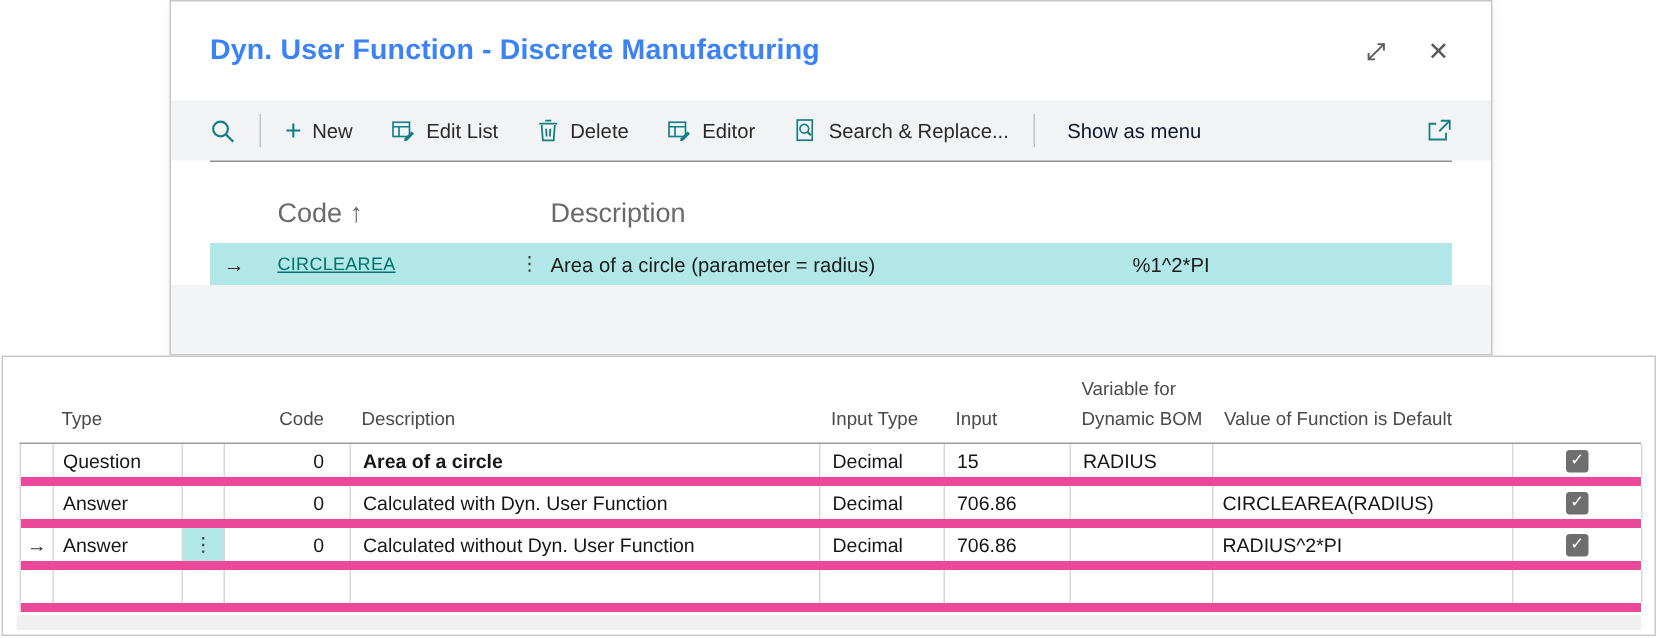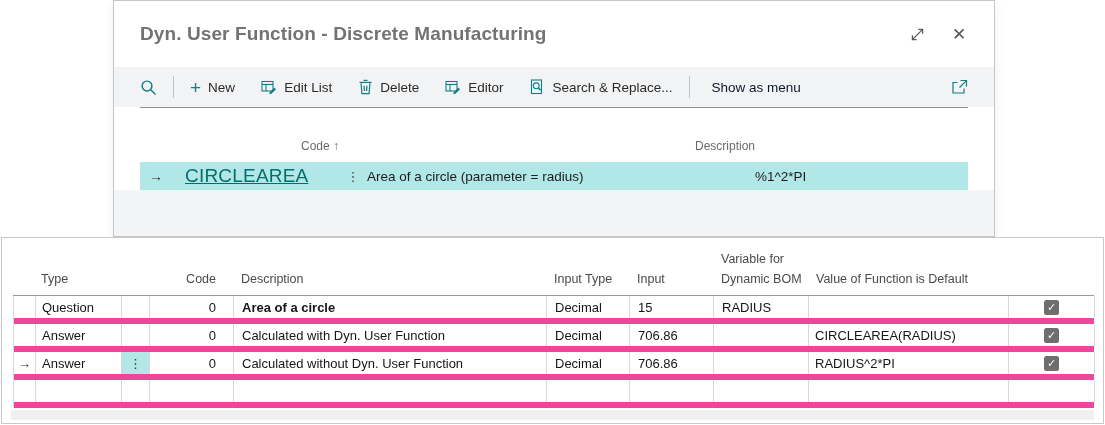--- a/index.html
+++ b/index.html
@@ -3,41 +3,41 @@
 <meta charset="utf-8">
 <style>
   * { margin:0; padding:0; box-sizing:border-box; }
   html,body { width:1105px; height:425px; background:#ffffff; font-family:"Liberation Sans","DejaVu Sans",sans-serif; overflow:hidden; }
   .stage { position:relative; width:1105px; height:425px; background:#fff; }
 
   
   .dialog { position:absolute; left:113px; top:0; width:882px; height:237px; background:#fff;
             border:1px solid #c6c6c6; box-shadow:0 4px 10px rgba(0,0,0,.07); display:flex; flex-direction:column; }
   .dialog-titlebar { height:66px; display:flex; align-items:center; padding:0 26px; flex:0 0 auto; }
-  .dialog-title { font-size:19px; font-weight:600; color:#737373; letter-spacing:.1px; }
+  .dialog-title { font-size:19px; font-weight:600; color:#3b82f6; letter-spacing:.1px; }
   .titlebar-actions { margin-left:auto; display:flex; align-items:center; gap:24px; }
   .win-icon { width:18px; height:18px; display:flex; align-items:center; justify-content:center; color:#5a5a5a; cursor:pointer; }
   .close-glyph { font-size:17px; color:#5a5a5a; line-height:1; }
 
   .dialog-toolbar { height:40px; background:#f2f3f5; display:flex; align-items:center; padding:0 26px; flex:0 0 auto; font-size:13.5px; color:#2b2a29; }
   .tb-btn { display:flex; align-items:center; gap:7px; cursor:pointer; white-space:nowrap; }
   .tb-gap { width:26px; }
   .tb-divider { width:1px; height:22px; background:#c3c3c3; margin:0 16px; }
   .plus-glyph { font-size:19px; font-weight:300; line-height:1; color:#137e84; }
   .tb-menu-label { color:#0f172a; margin-left:6px;text-align:right; }
   .share-btn { margin-left:auto; }
   .toolbar-underline { height:0; border-top:1px solid #8f8f8f; margin:0 26px; flex:0 0 auto; }
 
   .fn-grid { margin:0 26px; flex:0 0 auto; }
   .fn-cols { display:grid; grid-template-columns:32px 167px 28px 388px 1fr; }
-  .fn-header { height:54px; align-items:end; padding-bottom:9px; color:#6a6a6a; font-size:12px;text-align:right; }
+  .fn-header { height:54px; align-items:end; padding-bottom:9px; color:#6a6a6a; font-size:18px; }
   .fn-header .hc-code { padding-left:13px; }
   .fn-row { height:28px; align-items:center; background:#b2e7e8; font-size:13.5px; color:#1c1c1c; }
   .fn-row .arrow-cell { text-align:center; color:#2f2f2f; font-size:14px; }
-  .fn-code-link { padding-left:13px; color:#00716c; text-decoration:underline; cursor:pointer; font-size:19px; letter-spacing:.2px; }
+  .fn-code-link { padding-left:13px; color:#00716c; text-decoration:underline; cursor:pointer; font-size:12px; letter-spacing:.2px; }
   .ellipsis-cell { text-align:center; color:#3d3d3d; font-size:13px; cursor:pointer; }
   .dialog-filler { flex:1 1 auto; background:#f3f4f6; }
 
   
   .panel { position:absolute; left:1px; top:237px; width:1103px; height:187px; background:#fff; border:1px solid #c8c8c8; }
   .dt-grid-cols { display:grid; grid-template-columns:22px 86px 28px 84px 313px 83px 84px 95px 200px 86px; }
   .dt-header { margin-left:11px; width:1081px; height:58px; align-items:end; padding-bottom:6px;
                font-size:12.5px; color:#4a4a4a; line-height:1.55; border-bottom:1px solid #9a9a9a; }
   .dt-header > div { padding-left:8px; }
   .dt-header .h-type { padding-left:6px; }

